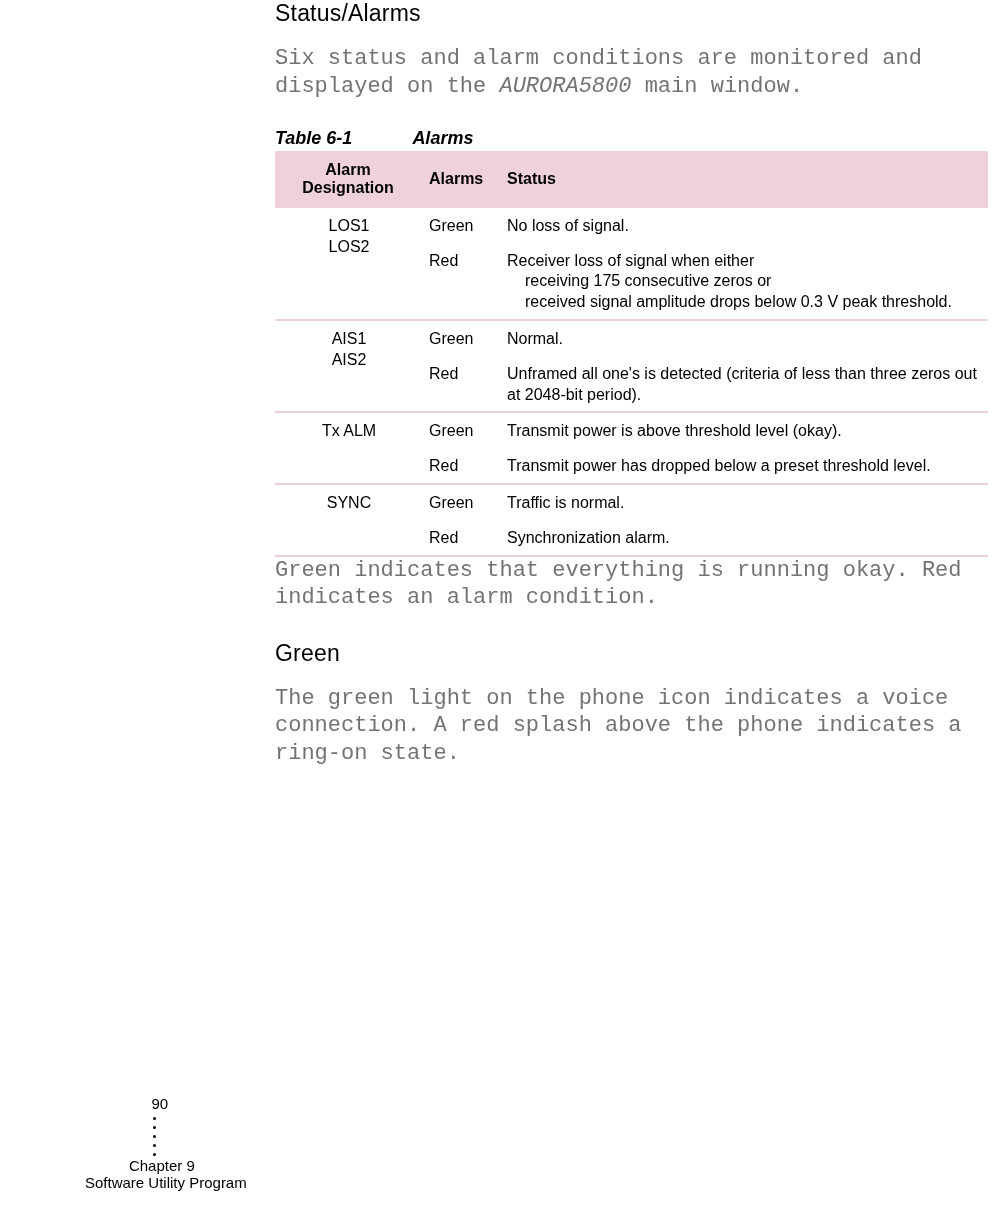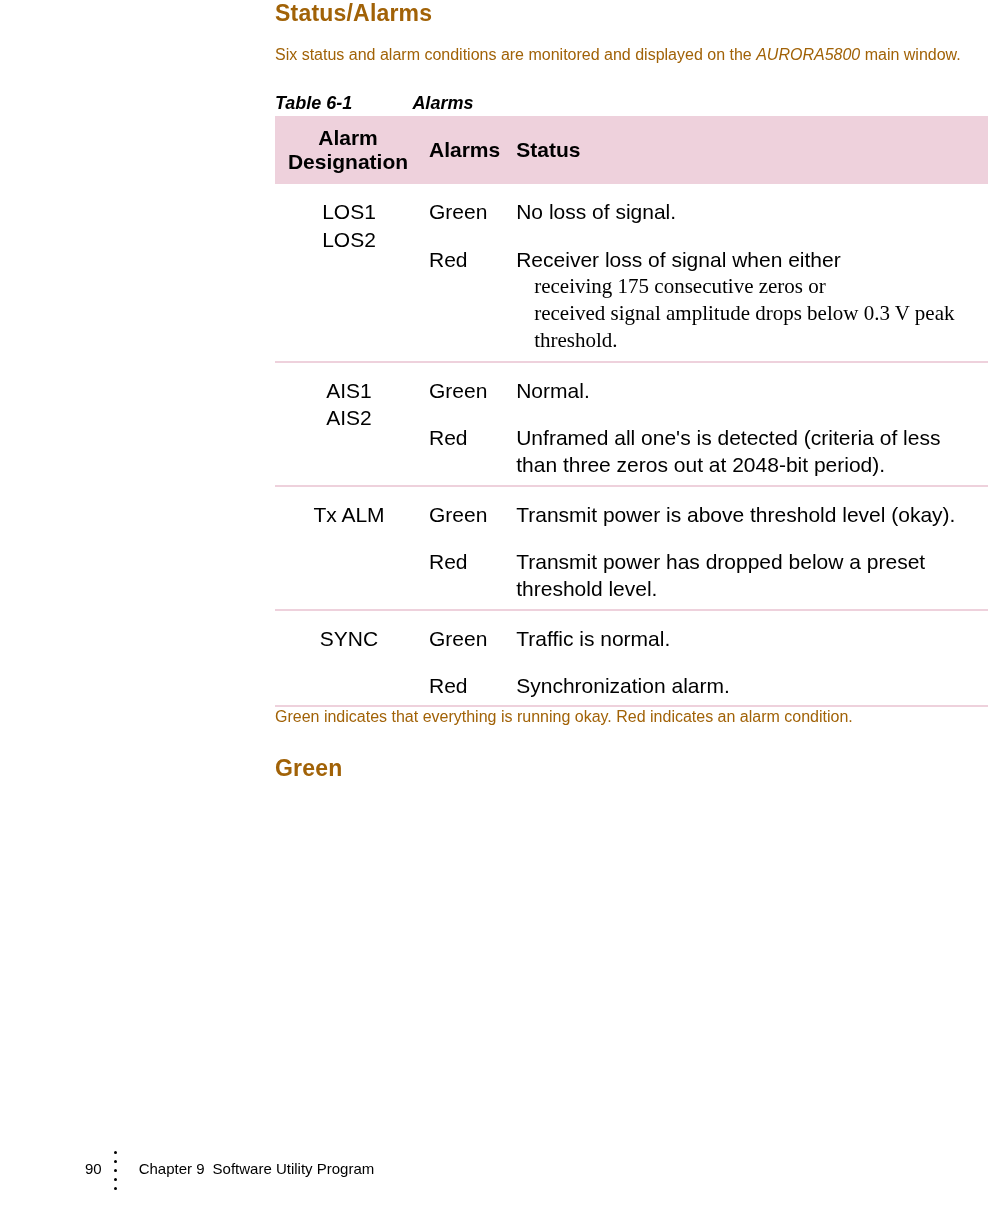--- a/index.html
+++ b/index.html
@@ -20,77 +20,76 @@
     box-sizing: border-box;
   }
   .content {
     position: absolute;
     left: 275px;
     top: 0px;
     width: 710px;
   }
   h2.section {
     font-family: "Helvetica Neue", Helvetica, Arial, sans-serif;
-    font-weight: 700;
+    font-weight: 400;
     font-size: 23px;
-    color: #a16207;
+    color: #000000;
     margin: 0 0 18px 0;
     letter-spacing: 0.2px;
   }
   p.body {
-    font-family: Liberation Sans, sans-serif;
-    font-size: 16px;
+    font-family: Liberation Mono, monospace;
+    font-size: 22px;
     line-height: 1.25;
     margin: 0 0 28px 0;
-    color: #a16207;
+    color: #737373;
   }
   p.body em { font-style: italic; }
   .table-caption {
     font-family: "Helvetica Neue", Helvetica, Arial, sans-serif;
     font-style: italic;
     font-weight: 700;
     font-size: 18px;
     margin: 0 0 2px 0;
   }
   .table-caption .num { margin-right: 60px; }
   table.alarms {
     border-collapse: collapse;
     width: 713px;
     font-family: "Helvetica Neue", Helvetica, Arial, sans-serif;
-    font-size: 21px;
+    font-size: 16px;
   }
   table.alarms th {
     background: #eed1dc;
     font-weight: 700;
     text-align: left;
     padding: 10px 8px 10px 8px;
     vertical-align: middle;
   }
   table.alarms th.col-desig {
     width: 130px;
     text-align: center;
     line-height: 1.15;
   }
   table.alarms th.col-color { width: 62px; }
   table.alarms td {
-    padding: 14px 6px 6px 8px;
+    padding: 8px 6px 6px 8px;
     vertical-align: top;
     line-height: 1.3;
   }
   table.alarms td.desig {
     text-align: center;
     white-space: pre-line;
   }
   table.alarms td.status-indent {
     padding-left: 8px;
   }
   .status-sub {
     display: block;
     padding-left: 18px;
-    font-family: Liberation Serif, serif;
   }
   tr.group-sep td {
     padding: 0;
     border-top: 2px solid #eed1dc;
     height: 0;
     line-height: 0;
     font-size: 0;
   }
   tr.final-sep td {
     padding: 0;
@@ -99,20 +98,21 @@
   }
   .after-table { margin-top: 34px; }
   .footer {
     position: absolute;
     left: 85px;
     bottom: 30px;
     font-family: "Helvetica Neue", Helvetica, Arial, sans-serif;
     font-size: 15px;
     display: flex;
     align-items: center;
+    flex-direction: column;
   }
   .footer .pnum { margin-right: 12px; }
   .footer .dots {
     display: flex;
     flex-direction: column;
     margin-right: 22px;
     position: relative;
     top: 2px;
   }
   .footer .dots span {
@@ -210,20 +210,21 @@
         <tr class="final-sep">
             <td colspan="3"></td>
           </tr>
       </tbody>
     </table>
 
     <p class="body after-table">Green indicates that everything is running okay. Red indicates an alarm condition.</p>
 
     <h2 class="section">Green</h2>
 
+    <p class="body">The green light on the phone icon indicates a voice connection. A red splash above the phone indicates a ring-on state.</p>
 
   </div>
 
   <div class="footer">
     <span class="pnum">90</span>
     <span class="dots">
       <span></span>
         <span></span>
         <span></span>
         <span></span>

